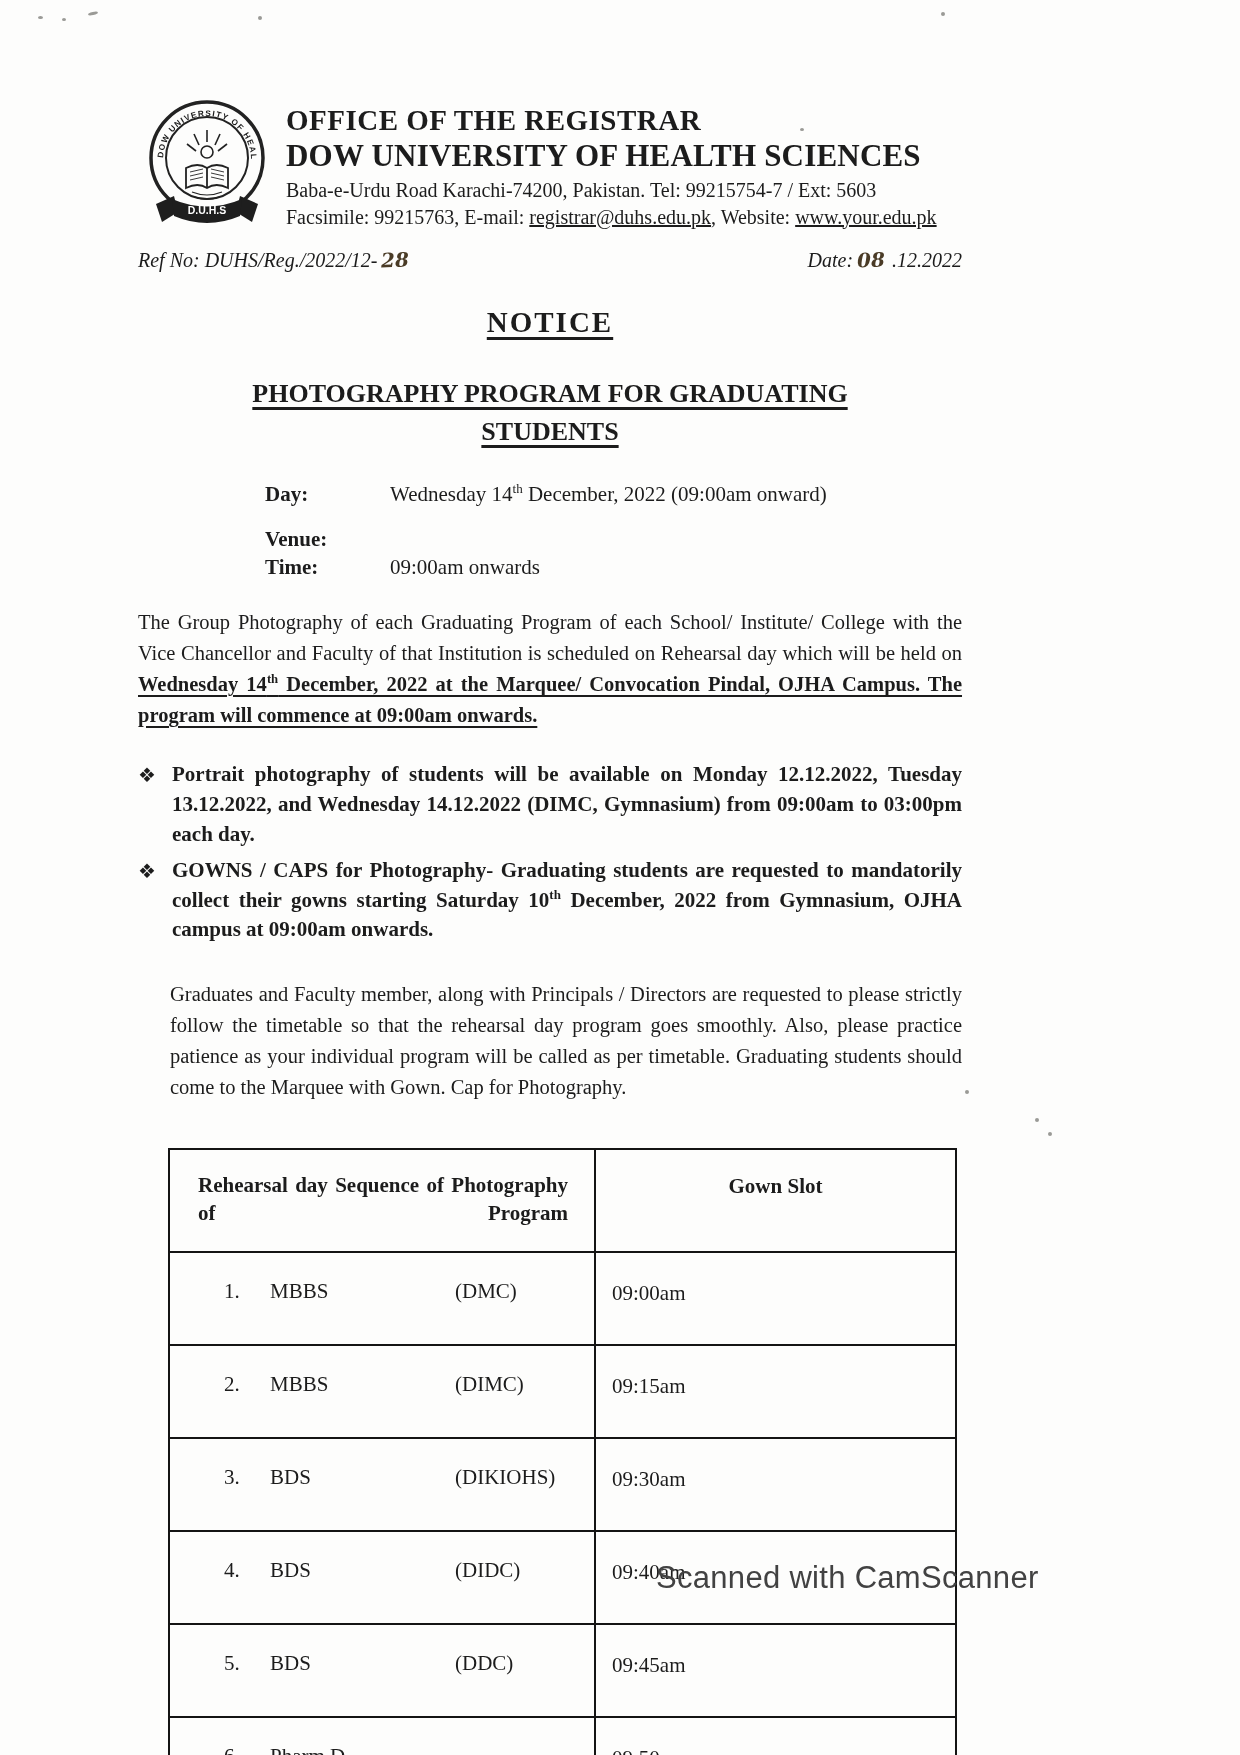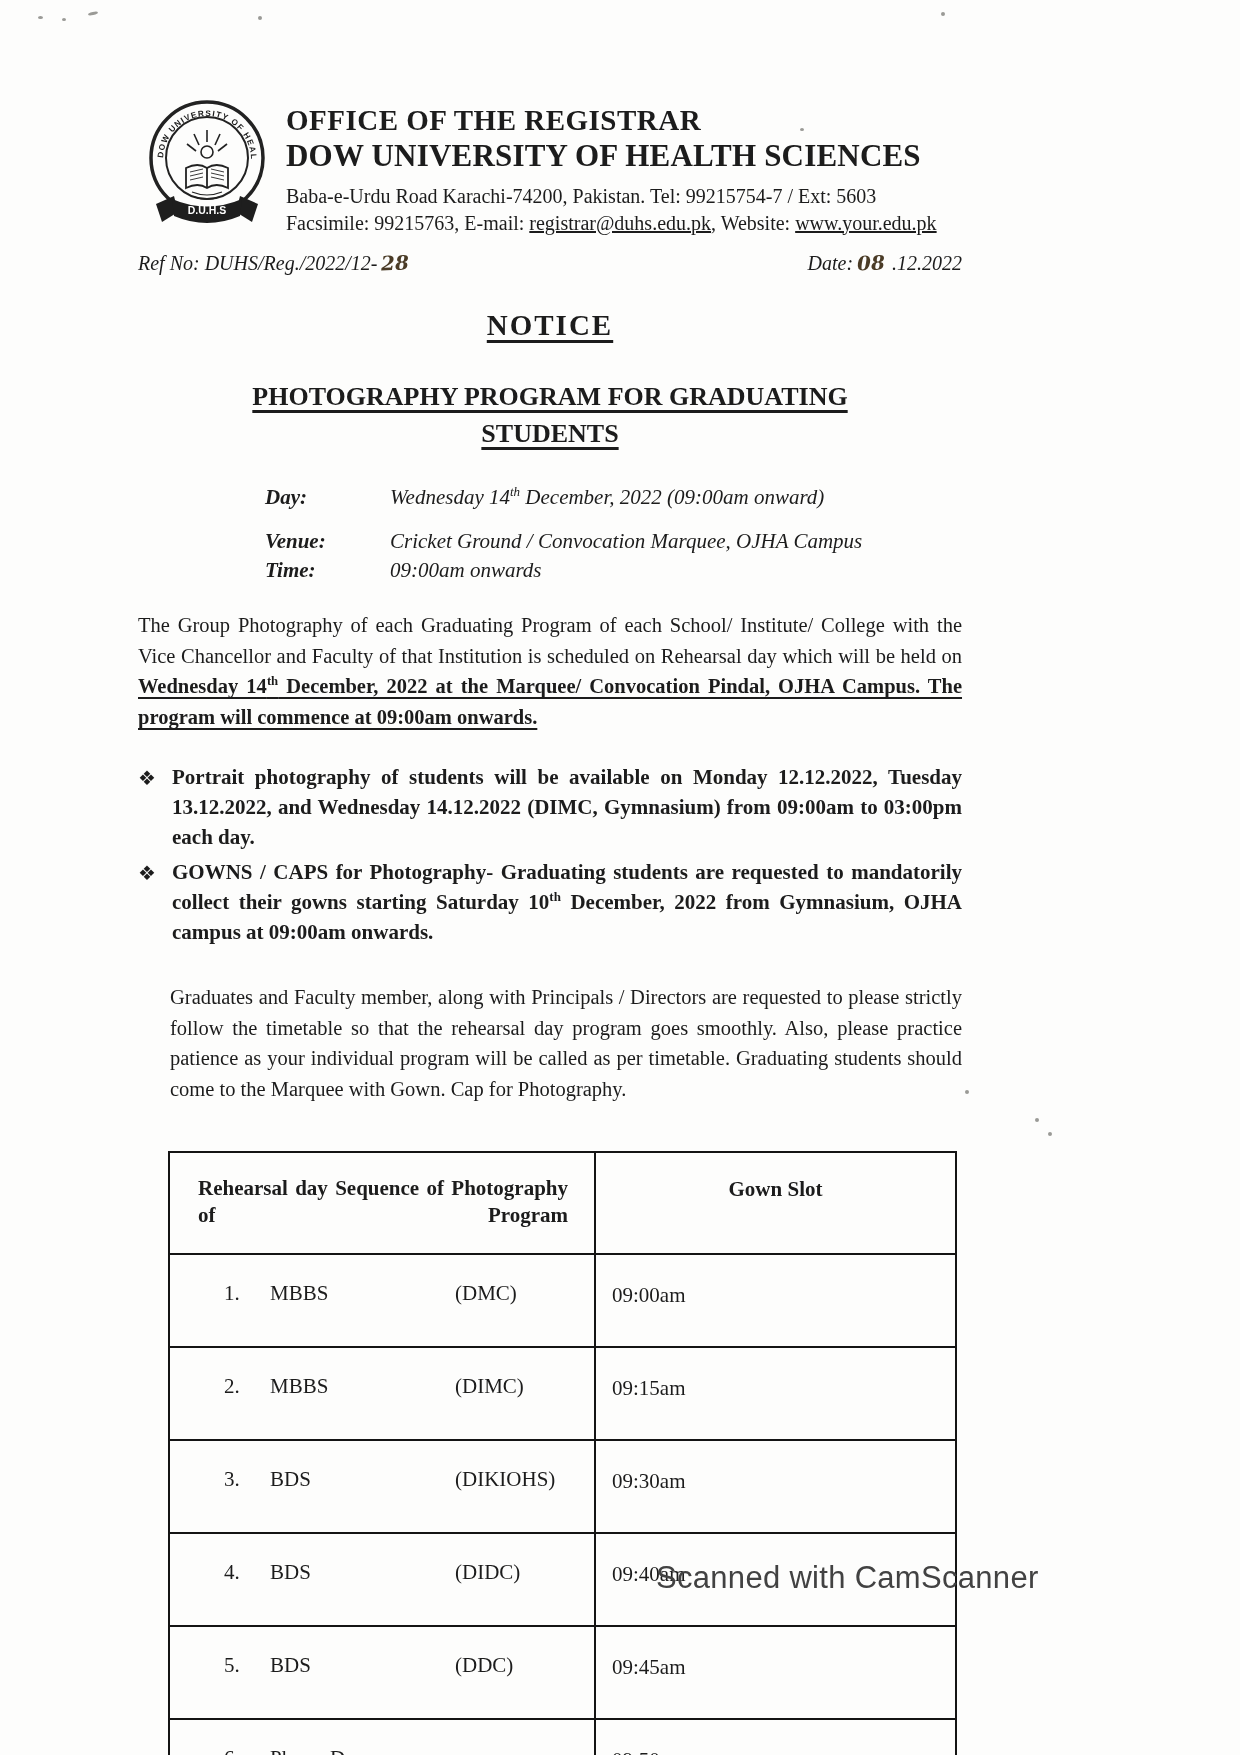--- a/index.html
+++ b/index.html
@@ -12,32 +12,32 @@
     color:#1c1c1c;
     overflow:hidden;
   }
   .content{position:absolute;left:138px;top:0;width:824px;}
   
   .letterhead{display:flex;margin-top:96px;}
   .seal{width:122px;flex:0 0 122px;margin-left:8px;}
   .head-text{margin-left:18px;padding-top:8px;}
   .office{font-size:29px;font-weight:bold;letter-spacing:.5px;line-height:1.15;}
   .univ{font-size:31px;font-weight:bold;letter-spacing:.2px;line-height:1.2;}
-  .addr{font-size:20px;line-height:1.35;margin-top:8px;}
+  .addr{font-size:20px;line-height:1.35;margin-top:2px;}
   .addr .lnk{text-decoration:underline;}
   .refrow{display:flex;justify-content:space-between;margin-top:14px;font-style:italic;font-size:20px;}
   .hand{font-family:"DejaVu Serif",serif;color:#4a3b26;font-weight:bold;display:inline-block;transform:rotate(-2deg);margin-left:4px;}
   .date-rest{margin-left:7px;}
   
   .notice-title{text-align:center;margin-top:34px;font-size:29px;font-weight:bold;letter-spacing:2px;}
   .notice-title span{text-decoration:underline;text-decoration-thickness:2.5px;text-underline-offset:5px;}
   .doc-title{text-align:center;margin-top:36px;font-size:26px;font-weight:bold;line-height:1.45;}
   .doc-title div span{text-decoration:underline;text-decoration-thickness:2.5px;text-underline-offset:5px;}
   
-  .details{margin-top:30px;margin-left:127px;font-size:21px;font-style:italic;}
+  .details{margin-top:30px;margin-left:127px;font-size:21px;}
   .drow{display:flex;line-height:1.35;}
   .dlabel{width:125px;font-weight:bold;flex:0 0 125px;}
   .drow.gap{margin-top:16px;}
   .sup{font-size:.62em;vertical-align:super;line-height:0;}
   
   .para{font-size:20.5px;line-height:1.5;text-align:justify;margin-top:26px;}
   .bold-u{font-weight:bold;text-decoration:underline;text-decoration-thickness:2px;text-underline-offset:4px;margin-top:37px;}
   .bullets{margin-top:30px;font-size:21px;}
   .bullet{position:relative;padding-left:34px;font-weight:bold;line-height:1.42;text-align:justify;margin-top:6px;}
   .bullet .mark{position:absolute;left:0;top:1px;font-weight:normal;font-size:20px;}
@@ -157,21 +157,20 @@
 
     <div class="details">
       <div class="drow">
         <div class="dlabel">Day:</div>
         <div>
           <span>Wednesday 14</span><span class="sup">th</span><span> December, 2022 (09:00am onward)</span>
         </div>
       </div>
       <div class="drow gap">
         <div class="dlabel">Venue:</div>
-        <div>Cricket Ground / Convocation Marquee, OJHA Campus</div>
       </div>
       <div class="drow">
         <div class="dlabel">Time:</div>
         <div>09:00am onwards</div>
       </div>
     </div>
 
     <div class="para">
       <span>The Group Photography of each Graduating Program of each School/ Institute/ College with the Vice Chancellor and Faculty of that Institution is scheduled on Rehearsal day which will be held on </span><span class="bold-u"><span>Wednesday 14</span><span class="sup">th</span><span> December, 2022 at the Marquee/ Convocation Pindal, OJHA Campus. The program will commence at 09:00am onwards.</span></span>
     </div>

